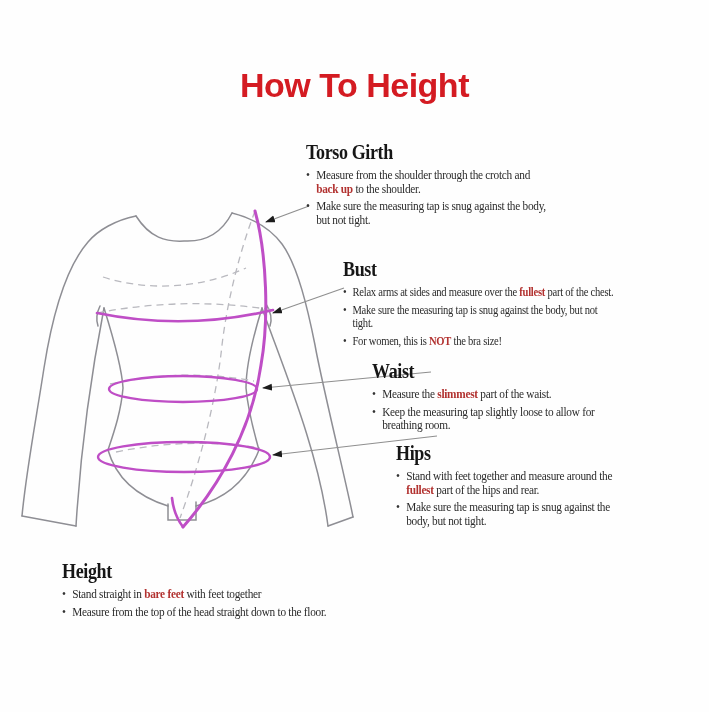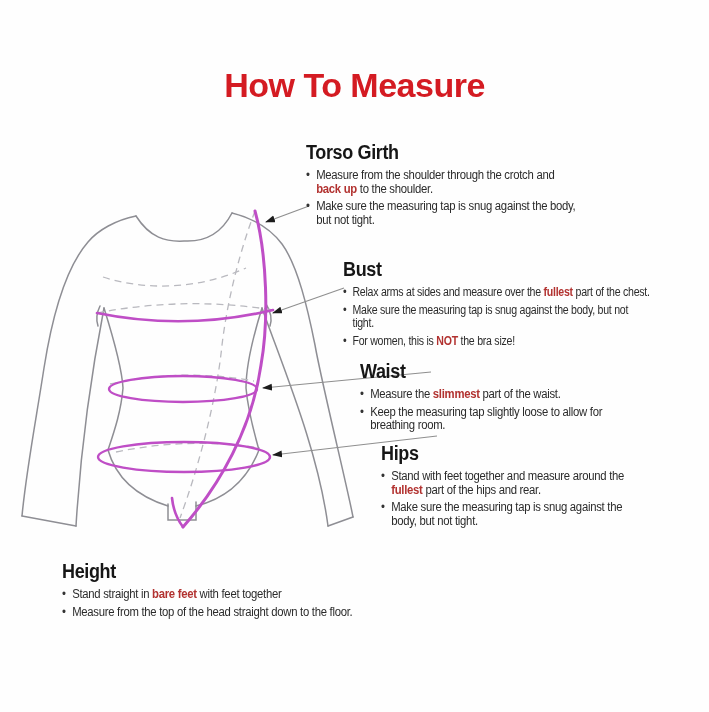--- a/index.html
+++ b/index.html
@@ -2,21 +2,21 @@
 <html style="--title-red: #d41b22; --accent-red: #b23230;"><head>
 <meta charset="utf-8">
 <style>
   html,body{margin:0;padding:0;background:#fff;}
   .canvas{position:relative;width:709px;height:712px;background:#fefefe;overflow:hidden;
           font-family:"Liberation Sans",sans-serif;}
   svg.fig{position:absolute;left:0;top:0;z-index:0;}
   .title{position:absolute;left:0;top:66px;width:709px;margin:0;text-align:center;
          font-size:34px;font-weight:bold;letter-spacing:-0.5px;color:var(--title-red,#d41b22);
          z-index:2;}
-  .sec{position:absolute;z-index:2;}
+  .sec{position:absolute;z-index:2;font-family:Liberation Serif, serif;}
   .sec h2{margin:0;font-size:20px;font-weight:bold;color:#161616;letter-spacing:-0.4px;
           transform:scaleX(.9);transform-origin:0 50%;white-space:nowrap;}
   .sec ul{list-style:none;margin:5px 0 0 0;padding:0;font-size:12.3px;line-height:13.6px;
           color:#2b2b2b;letter-spacing:-0.3px;transform:scaleX(.92);transform-origin:0 0;}
   .sec.bust ul{transform:scaleX(.86);}
   .sec li{display:flex;gap:7px;margin:0 0 4px 0;}
   .sec li .bdot{flex:0 0 auto;color:#333;}
   .bline{white-space:nowrap;}
   .red{color:var(--accent-red,#b23230);font-weight:bold;}
 </style>
@@ -66,21 +66,21 @@
     </g>
 
     <g stroke="#8f8f8f" stroke-width="1.1">
       <line x1="309" y1="206" x2="266" y2="222" marker-end="url(#ah)"></line>
       <line x1="344" y1="288" x2="273" y2="313" marker-end="url(#ah)"></line>
       <line x1="431" y1="372" x2="263" y2="388" marker-end="url(#ah)"></line>
       <line x1="437" y1="436" x2="273" y2="455" marker-end="url(#ah)"></line>
     </g>
   </svg>
 
-  <h1 class="title">How To Measure</h1>
+  <h1 class="title">How To Height</h1>
 
   <section class="sec torso" style="left:306px;top:141px;width:340px;">
     <h2>Torso Girth</h2>
     <ul>
         <li>
           <span class="bdot">•</span>
           <div>
             <div class="bline"><span>Measure from the shoulder through the crotch and</span></div>
             <div class="bline"><span class="red">back up</span><span> to the shoulder.</span></div>
           </div>
@@ -113,40 +113,40 @@
         </li>
         <li>
           <span class="bdot">•</span>
           <div>
             <div class="bline"><span>For women, this is </span><span class="red">NOT</span><span> the bra size!</span></div>
           </div>
         </li>
       </ul>
   </section>
 
-  <section class="sec waist" style="left:360px;top:360px;width:320px;">
+  <section class="sec waist" style="left:372px;top:360px;width:320px;">
     <h2>Waist</h2>
     <ul>
         <li>
           <span class="bdot">•</span>
           <div>
             <div class="bline"><span>Measure the </span><span class="red">slimmest</span><span> part of the waist.</span></div>
           </div>
         </li>
         <li>
           <span class="bdot">•</span>
           <div>
             <div class="bline"><span>Keep the measuring tap slightly loose to allow for</span></div>
             <div class="bline"><span>breathing room.</span></div>
           </div>
         </li>
       </ul>
   </section>
 
-  <section class="sec hips" style="left:381px;top:442px;width:310px;">
+  <section class="sec hips" style="left:396px;top:442px;width:310px;">
     <h2>Hips</h2>
     <ul>
         <li>
           <span class="bdot">•</span>
           <div>
             <div class="bline"><span>Stand with feet together and measure around the</span></div>
             <div class="bline"><span class="red">fullest</span><span> part of the hips and rear.</span></div>
           </div>
         </li>
         <li>

